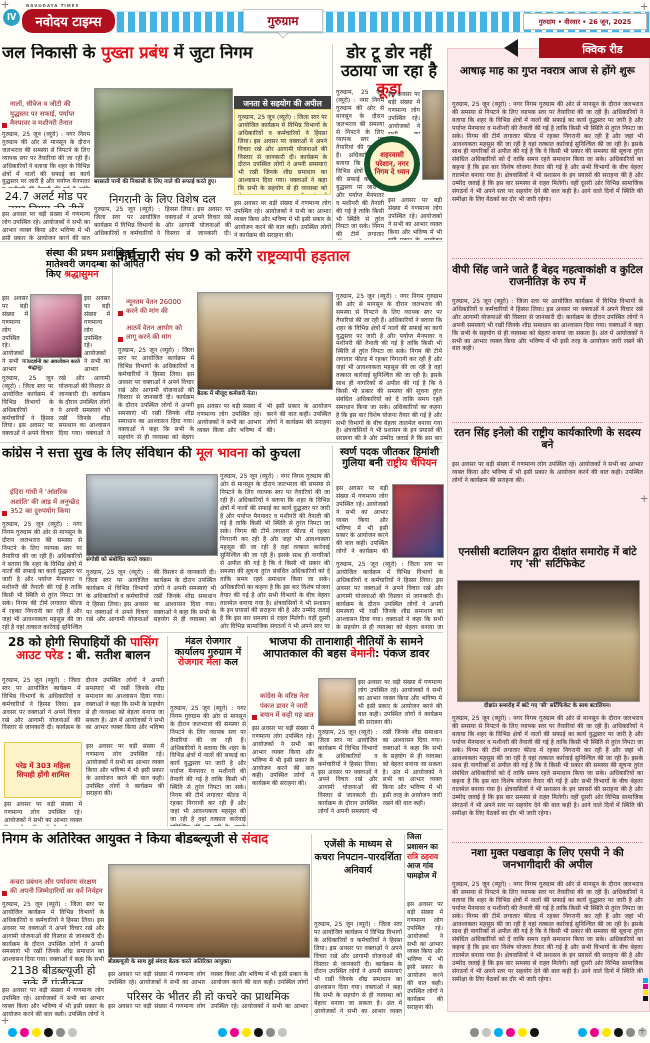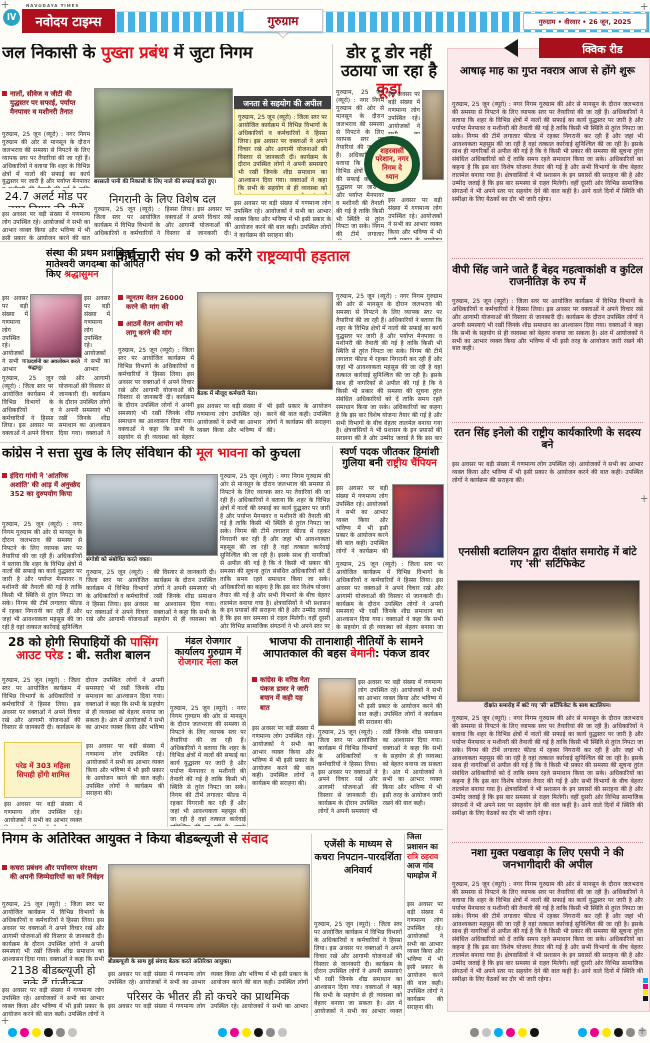--- a/index.html
+++ b/index.html
@@ -17,35 +17,35 @@
   .tail{background:#fff;border-right:1px solid #c9c9c9;border-bottom:1px solid #c9c9c9;transform:rotate(45deg);z-index:2;}
   .datebox{background:#fff;border:1px solid #b9b9b9;color:#8a1420;font-weight:bold;font-size:6.5px;
            display:flex;align-items:center;justify-content:center;z-index:3;}
   
   .hl{font-weight:bold;color:#111;line-height:1.12;}
   .red{color:#e4111c;}
   .nw{white-space:nowrap;overflow:hidden;}
   .ctr{text-align:center;}
   .body6{font-size:6px;line-height:1.32;text-align:justify;color:#262626;overflow:hidden;}
   .c2{column-count:2;column-gap:5px;}
-  .bullet{display:flex;gap:3px;font-size:6.8px;font-weight:bold;color:#8a1420;line-height:1.35;overflow:hidden;}
+  .bullet{display:flex;gap:3px;font-size:6.8px;font-weight:normal;color:#8a1420;line-height:1.35;overflow:hidden;align-items:flex-end;}
   .bullet .sq{width:5px;height:5px;background:#c11322;flex:none;margin-top:1px;}
   .sub{font-weight:normal;font-size:11px;line-height:1.2;color:#111;text-align:center;overflow:hidden;}
   .cap{font-size:5.6px;font-weight:bold;color:#222;line-height:1.2;overflow:hidden;}
   .vline{background:#cfcfcf;width:1px;}
   .hline{background:#cfcfcf;height:1px;}
   .dotline{border-top:1px dotted #b9868c;height:0;}
   .qr{background:#fbe9eb;border:1px solid #eec6ca;}
   .qr-head{background:#a8101c;color:#fff;font-weight:bold;font-size:11px;display:flex;align-items:center;justify-content:center;z-index:3;}
   .qr-arrow{width:0;height:0;border-top:9px solid transparent;border-bottom:9px solid transparent;border-right:14px solid #1a1a1a;z-index:3;}
   .qtitle{font-weight:bold;font-size:10.5px;text-align:center;color:#111;line-height:1.18;overflow:hidden;}
   .appeal-title{background:#404040;color:#fff;font-weight:bold;font-size:7.8px;text-align:center;
                 display:flex;align-items:center;justify-content:center;}
   .appeal-body{background:#fdf6cf;border:1px solid #e8d87a;padding:3px;box-sizing:border-box;}
-  .badge{border-radius:50%;background:#fdf3c9;border:8px solid #14532d;color:#c11322;font-weight:bold;font-size:7px;
+  .badge{border-radius:50%;background:#fdf3c9;border:6px solid #14532d;color:#c11322;font-weight:bold;font-size:7px;
          text-align:center;display:flex;align-items:center;justify-content:center;line-height:1.25;padding:3px;box-sizing:border-box;}
   .box-y{background:#fdf3c9;border:1px solid #e8c84a;color:#c11322;font-weight:bold;font-size:7.2px;text-align:center;
          display:flex;align-items:center;justify-content:center;line-height:1.3;padding:3px;box-sizing:border-box;}
   .pull{font-weight:bold;font-size:9.5px;text-align:center;color:#1a1a1a;line-height:1.35;overflow:hidden;}
   .ph{border:1px solid #8f8f8f;box-shadow:inset 0 0 8px rgba(0,0,0,.35);}
   .ph-drain{background:linear-gradient(165deg,#b9c4a8 0%,#7d8a66 30%,#9b9f87 55%,#6f6a4f 80%,#8c835f 100%);}
   .ph-meet{background:linear-gradient(180deg,#e3d9c6 0%,#c2a87e 40%,#93714c 75%,#6f5436 100%);}
   .ph-crowd{background:linear-gradient(180deg,#d6dde2 0%,#a8b4bc 35%,#7c868c 70%,#5f666b 100%);}
   .ph-ncc{background:linear-gradient(180deg,#4a3c30 0%,#6b5a45 18%,#c7b48d 45%,#b59a6e 75%,#a08a62 100%);}
   .ph-box{background:linear-gradient(135deg,#c44a4a 0%,#8a3a5a 45%,#3a4a8a 100%);}
@@ -63,21 +63,21 @@
 
 <div class="page">
 
   <div class="abs bars" style="left:116px;top:11px;width:532px;height:20px;"></div>
   <div class="abs crop" style="left:1px;top:0px;">+</div>
   <div class="abs crop" style="left:640px;top:2px;">+</div>
   <div class="abs circle" style="left:3px;top:9px;width:17px;height:17px;">
       <span>IV</span>
     </div>
   <div class="abs mast-en" style="left:26px;top:3px;">NAVODAYA TIMES</div>
-  <div class="abs mast-red" style="left:22px;top:9px;width:93px;height:24px;">
+  <div class="abs mast-red" style="left:22px;top:9px;width:93px;height:24px;border-radius:10px;">
       <span>नवोदय टाइम्स</span>
     </div>
   <div class="abs tail" style="left:277px;top:24px;width:11px;height:11px;"></div>
   <div class="abs citybox" style="left:243px;top:9px;width:78px;height:21px;">
       <span>गुरुग्राम</span>
     </div>
   <div class="abs datebox" style="left:523px;top:13px;width:122px;height:15px;">
       <span>गुरुग्राम • वीरवार • 26 जून, 2025</span>
     </div>
 

